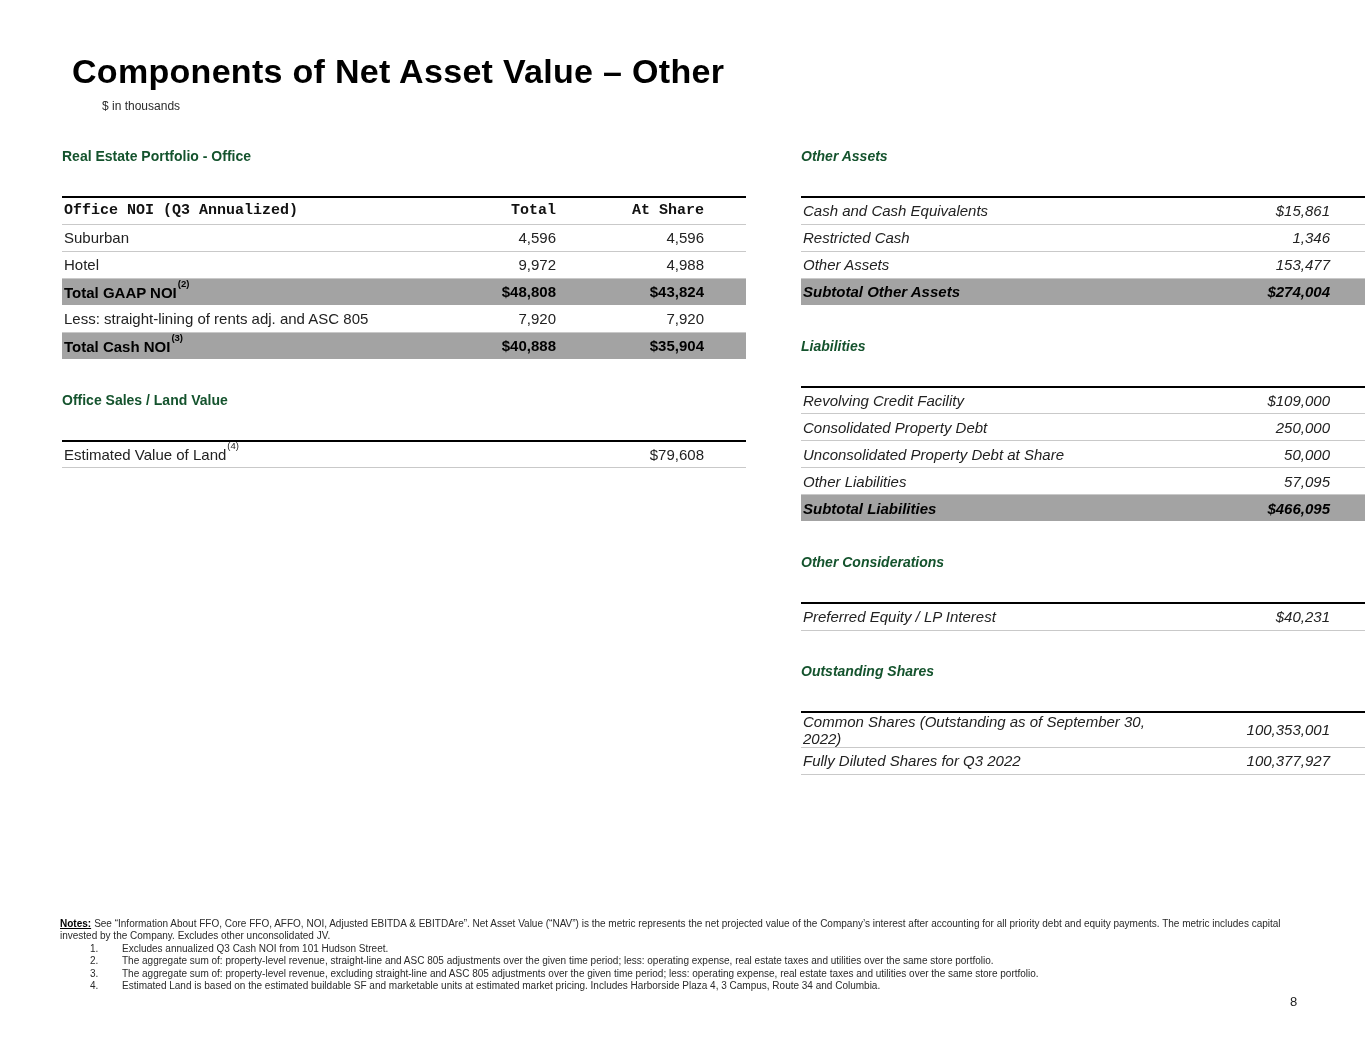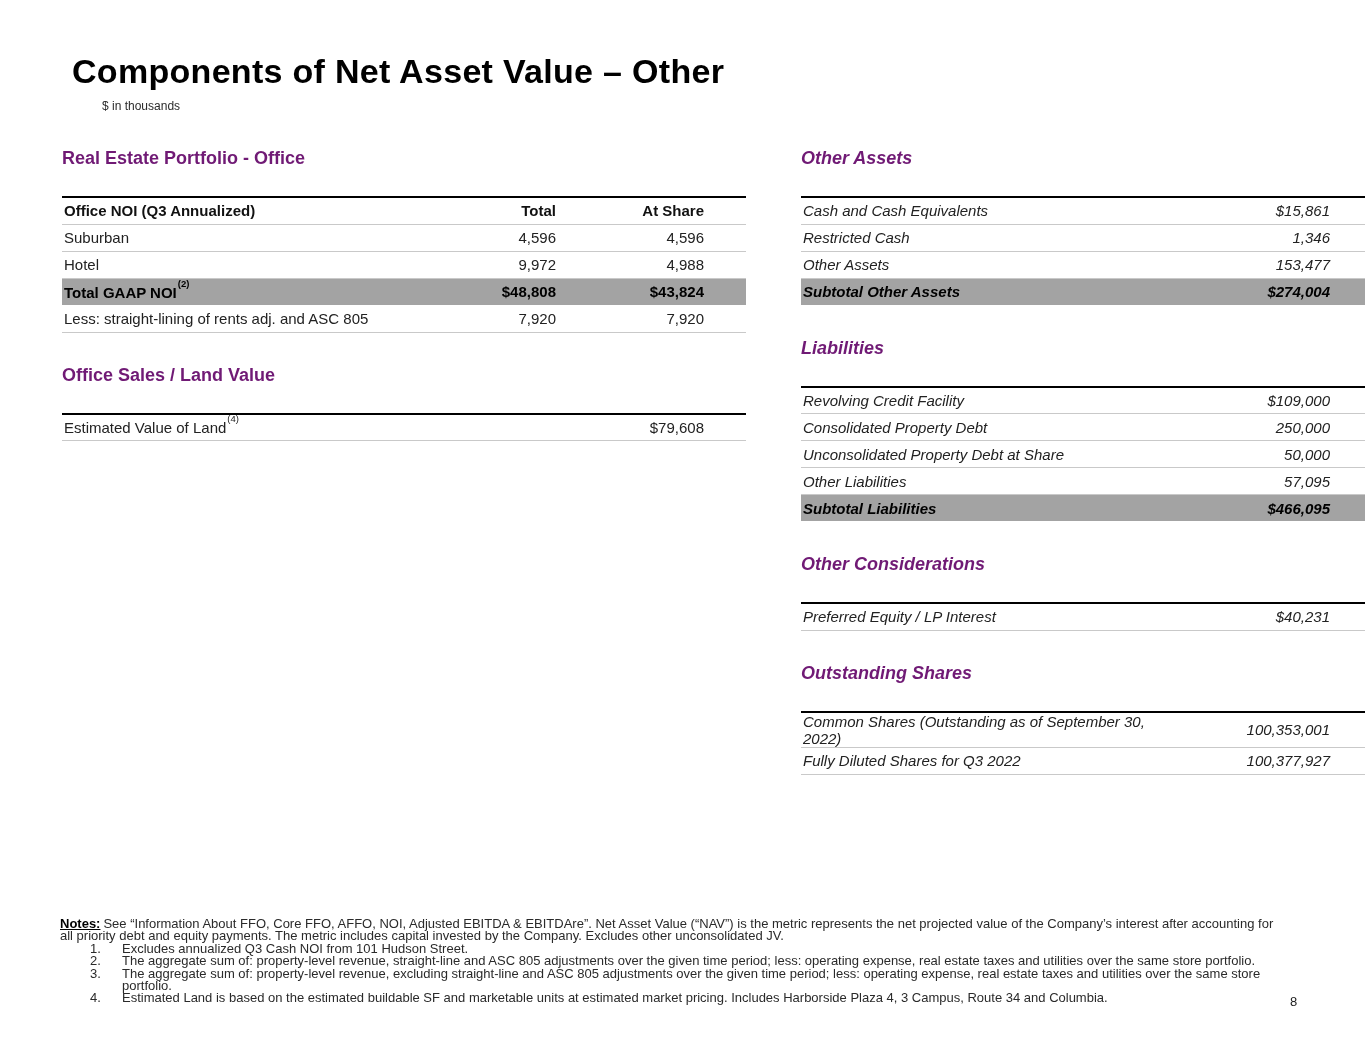--- a/index.html
+++ b/index.html
@@ -13,35 +13,35 @@
     font-size:34px; font-weight:bold; letter-spacing:0.3px; color:#000;
   }
   .subtitle { position:absolute; left:62px; top:99px; font-size:12px; color:#2b2b2b;margin-left:40px; }
 
   .col { position:absolute; top:148px; }
   .col-left  { left:62px;  width:684px; }
   .col-right { left:801px; width:567px;font-style:italic; }
 
   .section { margin-top:32px; }
   .section:first-child { margin-top:0; }
-  .sec-heading { font-size:18px; font-weight:bold; color:#701a75; height:22px; margin-bottom:26px; }
+  .sec-heading { font-size:14px; font-weight:bold; color:#14532d; height:22px; margin-bottom:26px; }
 
   table { width:100%; border-collapse:collapse; border-top:2px solid #000; font-size:15px; color:#222; }
   tr { border-bottom:1px solid #c9c9c9; }
   tr.hl { background:#a3a3a3; border-bottom:1px solid #ffffff; font-weight:bold; color:#000; }
   td, th { height:27px; vertical-align:middle; padding:0; }
-  th { font-weight:bold; color:#111; }
+  th { font-weight:bold; color:#111;font-family:Liberation Mono, monospace; }
   .cell-label { text-align:left; padding-left:2px; }
   .tbl-left .c-total    { width:110px; text-align:right; }
   .tbl-left .c-at_share { width:190px; text-align:right; padding-right:42px; }
   .tbl-right .c-value   { width:200px; text-align:right; padding-right:38px; }
 
   sup.fn { font-size:9.5px; position:relative; top:-5px; left:1px; letter-spacing:0; }
 
-  .notes { position:absolute; left:60px; top:918px; width:1224px; font-size:13px; line-height:12.4px; color:#2a2a2a; }
+  .notes { position:absolute; left:60px; top:918px; width:1224px; font-size:10px; line-height:12.4px; color:#2a2a2a; }
   .notes-label { font-weight:bold; text-decoration:underline; margin-right:3px; color:#000; }
   .note-item { display:flex; }
   .note-num { flex:0 0 32px; margin-left:30px; }
   .note-text { flex:1; }
 
   .page-number { position:absolute; left:1290px; top:994px; font-size:13px; color:#222; }
 </style>
 </head>
 <body>
 
@@ -73,20 +73,25 @@
           <tr class="hl">
             <td class="cell-label"><span>Total GAAP NOI</span><sup class="fn">(2)</sup></td>
             <td class="c-total">$48,808</td>
             <td class="c-at_share">$43,824</td>
           </tr>
           <tr>
             <td class="cell-label"><span>Less: straight-lining of rents adj. and ASC 805</span></td>
             <td class="c-total">7,920</td>
             <td class="c-at_share">7,920</td>
           </tr>
+          <tr class="hl">
+            <td class="cell-label"><span>Total Cash NOI</span><sup class="fn">(3)</sup></td>
+            <td class="c-total">$40,888</td>
+            <td class="c-at_share">$35,904</td>
+          </tr>
         </tbody>
     </table>
   </div>
 
   <div class="section">
     <div class="sec-heading">Office Sales / Land Value</div>
     <table class="tbl-left">
       <tbody>
           <tr>
             <td class="cell-label"><span>Estimated Value of Land</span><sup class="fn">(4)</sup></td>

